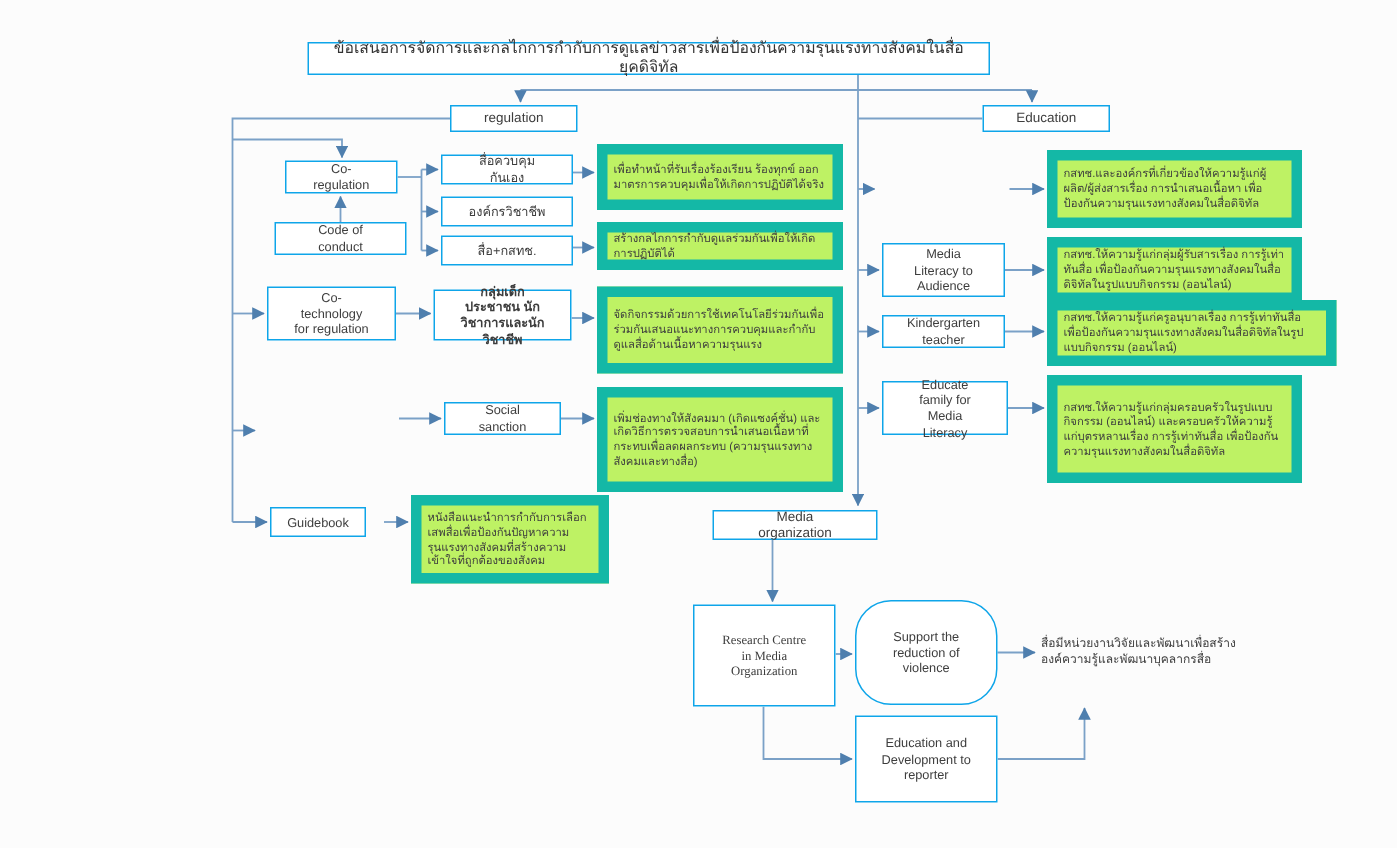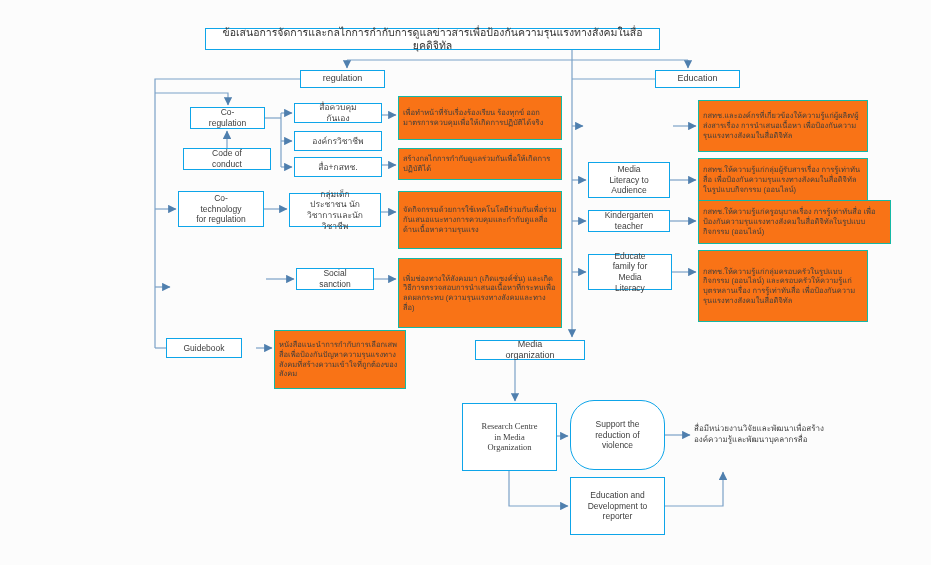--- a/index.html
+++ b/index.html
@@ -8,22 +8,22 @@
     font-family:"Liberation Sans","DejaVu Sans",sans-serif;color:#3f3f3f;
   }
   #stage{position:relative;width:931px;height:565px;background:#fcfcfc;}
   #connectors{position:absolute;top:0;left:0;pointer-events:none;}
   .box{
     position:absolute;box-sizing:border-box;background:#ffffff;
     border:1px solid #0ea5e9;display:flex;align-items:center;justify-content:center;
     text-align:center;font-size:8.5px;line-height:1.25;padding:2px 16px;color:#3d3d3d;
   }
   .desc{
-    position:absolute;box-sizing:border-box;background:#f97316;
-    border:1px solid #14b8a6;display:flex;align-items:center;
+    position:absolute;box-sizing:border-box;background:#bef264;
+    border:7px solid #14b8a6;display:flex;align-items:center;
     text-align:left;font-size:7.5px;line-height:1.3;padding:5px 4px;color:#3d3d3d;
   }
   .plain{
     position:absolute;box-sizing:border-box;background:transparent;border:none;
     display:flex;align-items:center;text-align:left;font-size:8px;line-height:1.35;
     padding:2px;color:#3d3d3d;
   }
   .title{font-size:10.5px;color:#333;}
   .hdr{font-size:9px;}
 </style>
@@ -101,30 +101,30 @@
   <div class="box" style="left:294px;top:131px;width:88px;height:20px;">องค์กรวิชาชีพ</div>
 
   <div class="box" style="left:294px;top:157px;width:88px;height:20px;">สื่อ+กสทช.</div>
 
   <div class="desc" style="left:398px;top:96px;width:164px;height:44px;">เพื่อทำหน้าที่รับเรื่องร้องเรียน ร้องทุกข์ ออกมาตรการควบคุมเพื่อให้เกิดการปฏิบัติได้จริง</div>
 
   <div class="desc" style="left:398px;top:148px;width:164px;height:32px;">สร้างกลไกการกำกับดูแลร่วมกันเพื่อให้เกิดการปฏิบัติได้</div>
 
   <div class="box" style="left:178px;top:191px;width:86px;height:36px;">Co-technology for regulation</div>
 
-  <div class="box" style="left:289px;top:193px;width:92px;height:34px;">กลุ่มเด็ก ประชาชน นักวิชาการและนักวิชาชีพ</div>
+  <div class="box" style="left:289px;top:193px;width:92px;height:34px;font-weight:bold;">กลุ่มเด็ก ประชาชน นักวิชาการและนักวิชาชีพ</div>
 
   <div class="desc" style="left:398px;top:191px;width:164px;height:58px;">จัดกิจกรรมด้วยการใช้เทคโนโลยีร่วมกันเพื่อร่วมกันเสนอแนะทางการควบคุมและกำกับดูแลสื่อด้านเนื้อหาความรุนแรง</div>
 
 
   <div class="box" style="left:296px;top:268px;width:78px;height:22px;">Social sanction</div>
 
   <div class="desc" style="left:398px;top:258px;width:164px;height:70px;">เพิ่มช่องทางให้สังคมมา (เกิดแซงค์ชั่น) และเกิดวิธีการตรวจสอบการนำเสนอเนื้อหาที่กระทบเพื่อลดผลกระทบ (ความรุนแรงทางสังคมและทางสื่อ)</div>
 
-  <div class="box" style="left:166px;top:338px;width:76px;height:20px;">Guidebook</div>
+  <div class="box" style="left:180px;top:338px;width:64px;height:20px;">Guidebook</div>
 
   <div class="desc" style="left:274px;top:330px;width:132px;height:59px;">หนังสือแนะนำการกำกับการเลือกเสพสื่อเพื่อป้องกันปัญหาความรุนแรงทางสังคมที่สร้างความเข้าใจที่ถูกต้องของสังคม</div>
 
   <div class="box hdr" style="left:655px;top:70px;width:85px;height:18px;">Education</div>
 
 
   <div class="desc" style="left:698px;top:100px;width:170px;height:52px;">กสทช.และองค์กรที่เกี่ยวข้องให้ความรู้แก่ผู้ผลิต/ผู้ส่งสารเรื่อง การนำเสนอเนื้อหา เพื่อป้องกันความรุนแรงทางสังคมในสื่อดิจิทัล</div>
 
   <div class="box" style="left:588px;top:162px;width:82px;height:36px;">Media Literacy to Audience</div>
 

